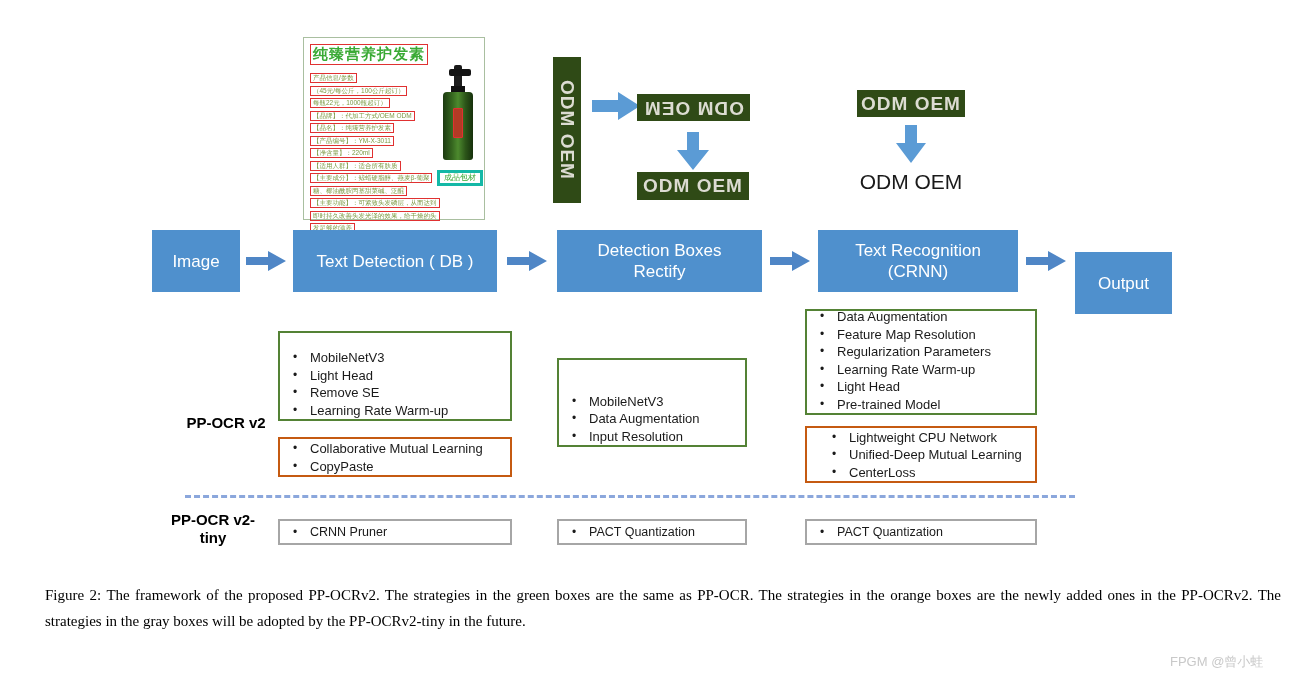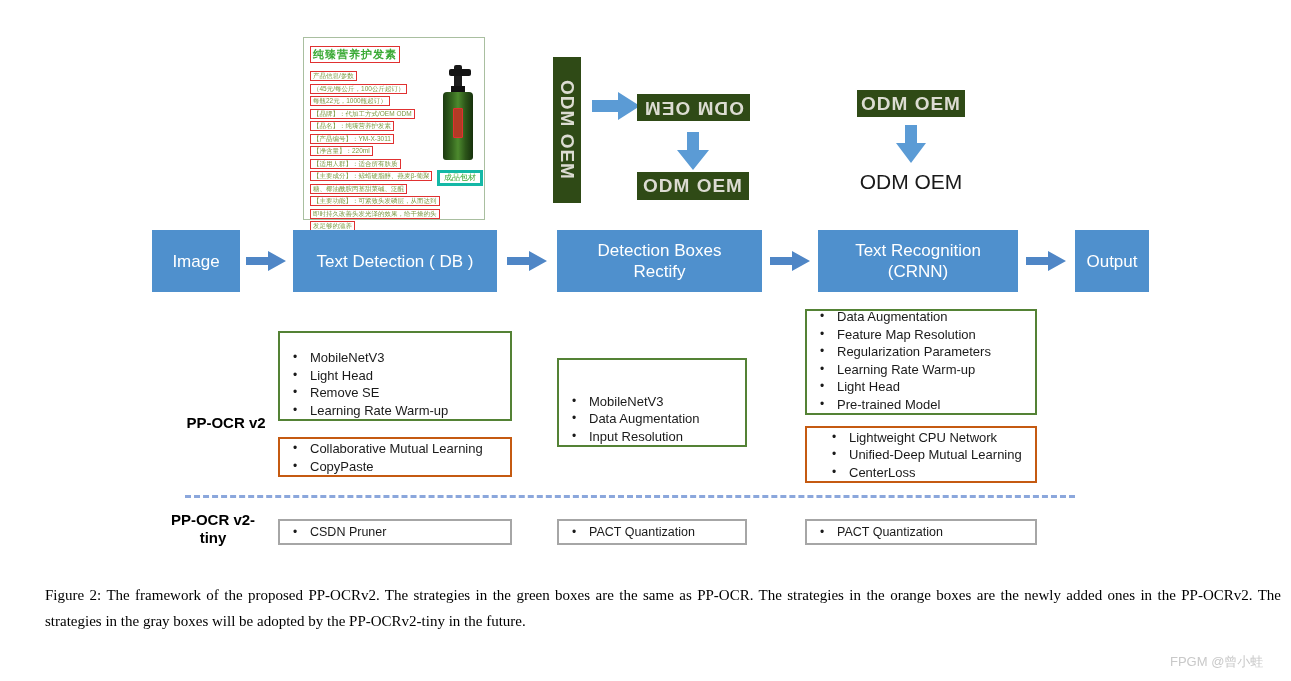--- a/index.html
+++ b/index.html
@@ -10,21 +10,21 @@
   }
   .abs { position:absolute; }
 
   
   .product-card {
     left:303px; top:37px; width:182px; height:183px;
     border:1px solid #a9bfa0; padding:6px 5px 4px 6px; background:#fff;
   }
   .product-title {
     display:inline-block; border:1px solid #e03131; color:#3aaa35;
-    font-weight:bold; font-size:11px; padding:0 2px; letter-spacing:1px;
+    font-weight:bold; font-size:15px; padding:0 2px; letter-spacing:1px;
     margin-bottom:8px; white-space:nowrap;
   }
   .product-lines { width:100%; }
   .product-line {
     display:table; border:1px solid #e03131; color:#7d9a44;
     font-size:6.5px; line-height:8px; padding:0 2px; margin-bottom:2.5px;
     white-space:nowrap; max-width:172px; overflow:hidden;
   }
   .bottle { left:441px; top:65px; width:34px; height:100px; }
   .bottle .pump-top { position:absolute; left:13px; top:0; width:8px; height:5px; background:#1a1a1a; border-radius:2px 2px 0 0; }
@@ -62,21 +62,21 @@
   
   .node {
     background:#4f90cd; color:#ffffff; display:flex; flex-direction:column;
     align-items:center; justify-content:center; font-size:17px; line-height:21px;
     text-align:center; top:230px; height:62px;
   }
   .node-image { left:152px; width:88px; }
   .node-det   { left:293px; width:204px; }
   .node-rect  { left:557px; width:205px; }
   .node-rec   { left:818px; width:200px; }
-  .node-out   { left:1075px; width:74px; }
+  .node-out   { left:1075px; width:97px;margin-top:22px; }
   .flow-arrow { top:249px; }
 
   
   .strategy {
     background:#fff; display:flex; flex-direction:column; justify-content:flex-end;
   }
   .strategy ul { list-style:none; width:100%; }
   .strategy li {
     position:relative; padding-left:30px; font-size:13px; line-height:17.5px; color:#1a1a1a;
   }
@@ -253,21 +253,21 @@
 
   <div class="abs dashed-sep"></div>
 
   <div class="abs row-label label-tiny">
     <div>PP-OCR v2-</div>
     <div>tiny</div>
   </div>
 
   <div class="abs strategy gray-box tiny-det">
     <ul>
-        <li>CSDN Pruner</li>
+        <li>CRNN Pruner</li>
       </ul>
   </div>
   <div class="abs strategy gray-box tiny-rect">
     <ul>
         <li>PACT Quantization</li>
       </ul>
   </div>
   <div class="abs strategy gray-box tiny-rec">
     <ul>
         <li>PACT Quantization</li>

